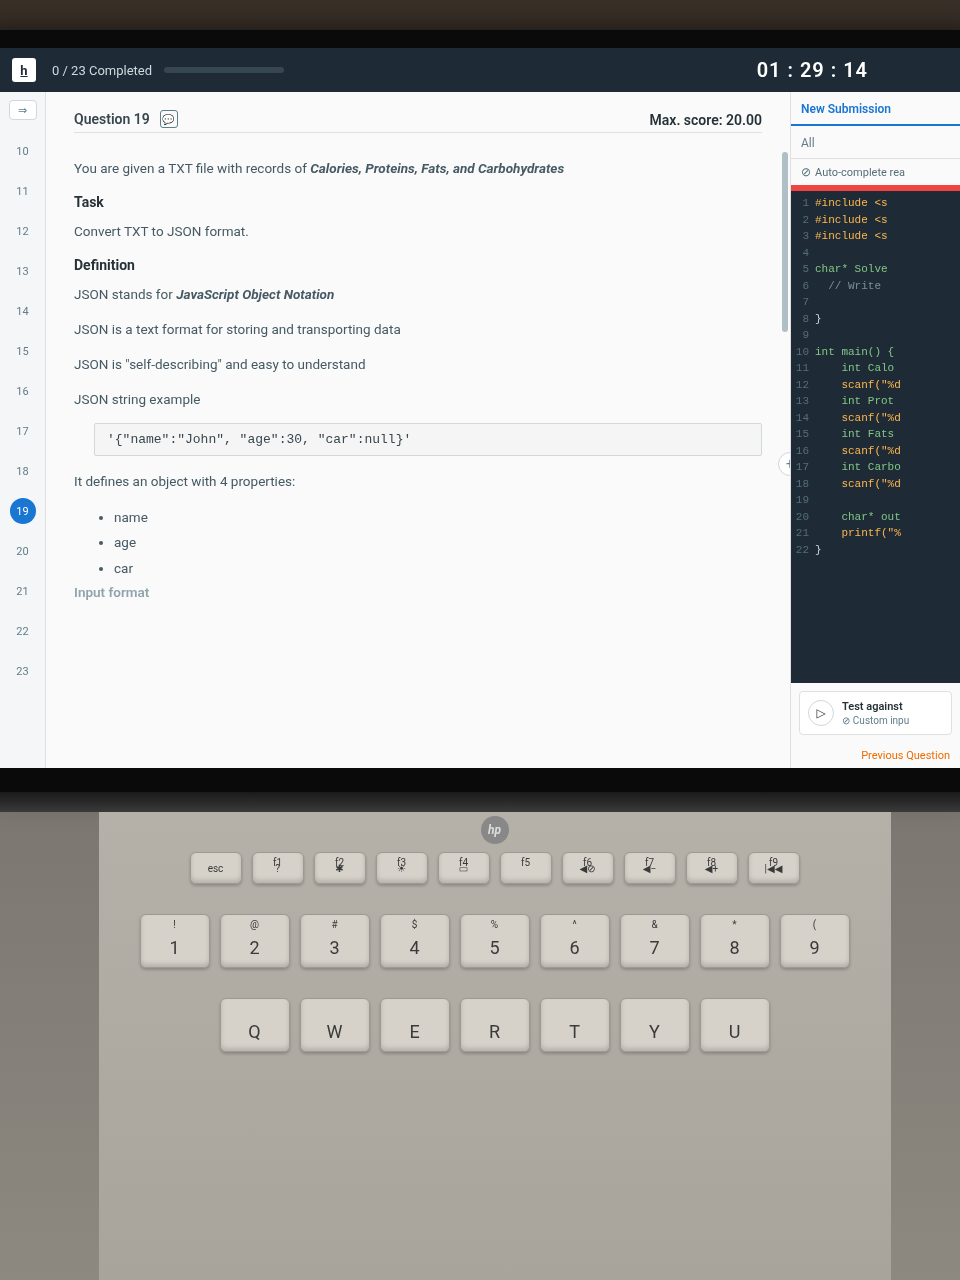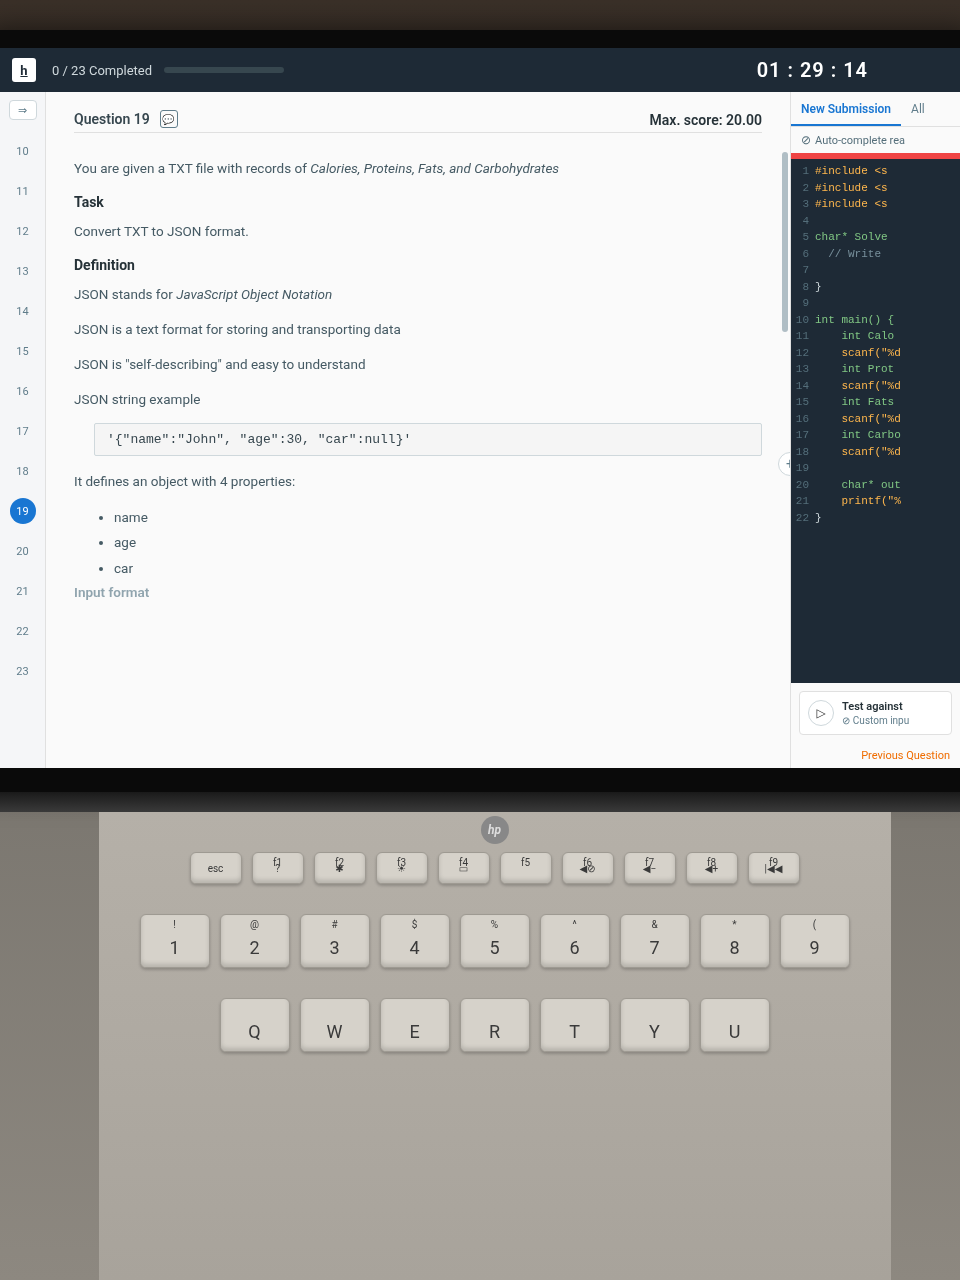--- a/index.html
+++ b/index.html
@@ -128,21 +128,21 @@
   }
   .problem h2 {
     font-size: 16px; font-weight: 700; color: #263238;
     margin-bottom: 14px;
   }
   .problem p {
     font-size: 13.5px; color: #455a64;
     line-height: 1.7;
     margin-bottom: 12px;
   }
-  .problem p em { font-style: italic; }
+  .problem p em { font-style: italic; font-weight: bold; }
   .problem .sect {
     font-size: 14px; font-weight: 700; color: #263238;
     margin: 14px 0 10px;
   }
   .codebox {
     border: 1px solid #cfd8dc;
     background: #f5f5f5;
     padding: 8px 12px;
     font-family: "Courier New", monospace;
     font-size: 13px;
@@ -189,20 +189,21 @@
     background: #fafafa;
     border-left: 1px solid #e0e0e0;
     display: flex;
     flex-direction: column;
     overflow: hidden;
     position: relative;
   }
   .tabs {
     display: flex;
     border-bottom: 1px solid #e0e0e0;
+    flex-direction: column;
   }
   .tab {
     padding: 10px 10px 8px;
     font-size: 12px;
     color: #607d8b;
     cursor: pointer;
     white-space: nowrap;
   }
   .tab.active {
     color: #1976d2;

